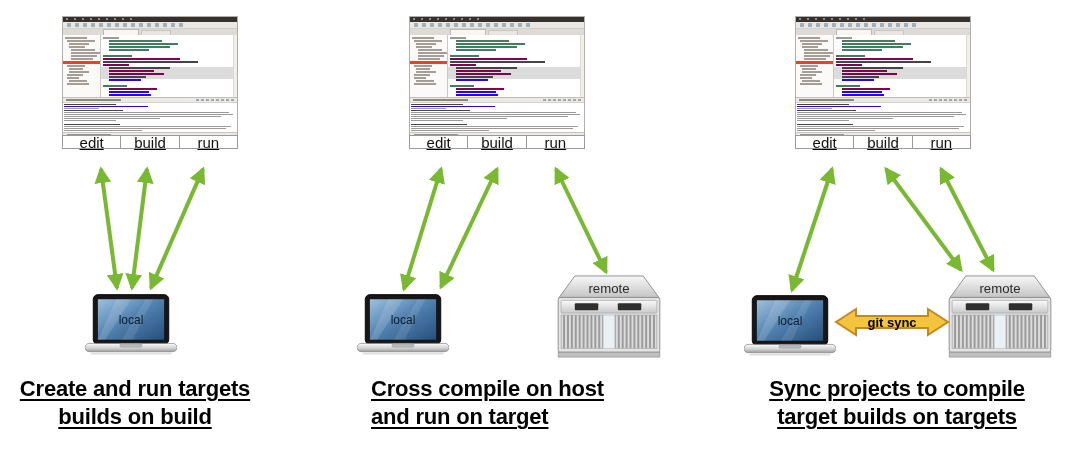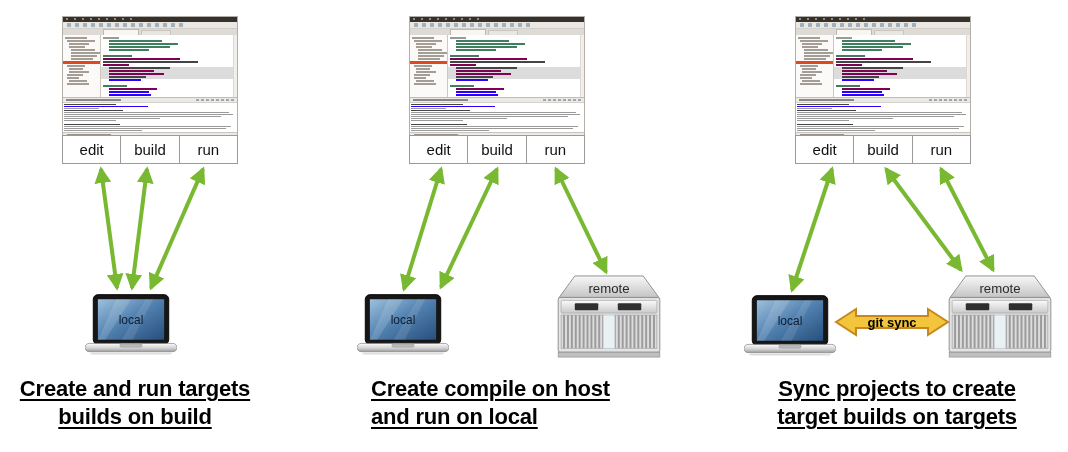--- a/index.html
+++ b/index.html
@@ -46,21 +46,21 @@
     height:6px; background:#eceae7; border-top:1px solid #c2bdb7; border-bottom:1px solid #d6d1cb; box-sizing:border-box; position:relative;
   }
   .ide-console-header::before { content:""; position:absolute; left:3px; top:1px; width:55px; height:2px; background:#8d8press7; background:#8d8781; }
   .ide-console-header::after { content:""; position:absolute; right:3px; top:1px; width:38px; height:2px;
     background-image:repeating-linear-gradient(90deg,#a0a8b0 0 3px, transparent 3px 5px); }
   .ide-console { height:28px; background:#fff; overflow:hidden; padding-top:1px; }
   .ide-statusbar { height:5px; background:#eceae7; border-top:1px solid #c9c4be; box-sizing:border-box; position:relative; }
   .ide-statusbar::before { content:""; position:absolute; left:4px; top:1px; width:44px; height:2px; background:#9a948e; }
 
   
-  .steps { position:absolute; top:135px; width:176px; height:29px; display:flex; z-index:6; }
+  .steps { position:absolute; top:135px; width:176px; height:14px; display:flex; z-index:6;text-decoration:underline; }
   .p1 .steps { left:62px; } .p2 .steps { left:409px; } .p3 .steps { left:795px; }
   .step-cell {
     flex:1; margin-left:-1px; border:1px solid #9a9a9a; background:#fff;
     display:flex; align-items:center; justify-content:center;
     font-size:15px; color:#111; box-sizing:border-box;
   }
   .step-cell:first-child { margin-left:0; }
 
   
   .device { position:absolute; z-index:3; }
@@ -345,22 +345,22 @@
       <rect x="20" y="30" width="24" height="7" rx="1" fill="#2f2f2f"></rect>
       <rect x="64" y="30" width="24" height="7" rx="1" fill="#2f2f2f"></rect>
       <rect x="6" y="42" width="43" height="34" fill="url(#svFins)" stroke="#a5a5a5" stroke-width="0.7"></rect>
       <rect x="61" y="42" width="43" height="34" fill="url(#svFins)" stroke="#a5a5a5" stroke-width="0.7"></rect>
       <rect x="49" y="42" width="12" height="34" fill="#eaf1f5" stroke="#b9c2c8" stroke-width="0.7"></rect>
       <rect x="3" y="80" width="104" height="5" fill="#bfbfbf" stroke="#8f8f8f" stroke-width="0.7"></rect>
     </svg>
   </div>
       </div>
     <div class="caption" style="text-align: left;">
-        <div class="caption-line">Create compile on host</div>
-        <div class="caption-line">and run on local</div>
+        <div class="caption-line">Cross compile on host</div>
+        <div class="caption-line">and run on target</div>
       </div>
   </section>
     <section class="panel p3">
     <div class="ide">
       <div class="ide-titlebar"></div>
       <div class="ide-toolbar"></div>
       <div class="ide-tabs">
         <span class="ide-tab"></span>
         <span class="ide-tab2"></span>
       </div>
@@ -488,17 +488,17 @@
     </svg>
   </div>
         <div class="git-arrow">
     <svg viewBox="0 0 116 36" width="116" height="36">
       <polygon class="git-poly" points="2,18 22,5 22,12 94,12 94,5 114,18 94,31 94,24 22,24 22,31"></polygon>
       <text class="git-label" x="58" y="22.5" text-anchor="middle">git sync</text>
     </svg>
   </div>
       </div>
     <div class="caption" style="text-align: center;">
-        <div class="caption-line">Sync projects to create</div>
+        <div class="caption-line">Sync projects to compile</div>
         <div class="caption-line">target builds on targets</div>
       </div>
   </section>
   </div>
 
 </body></html>

